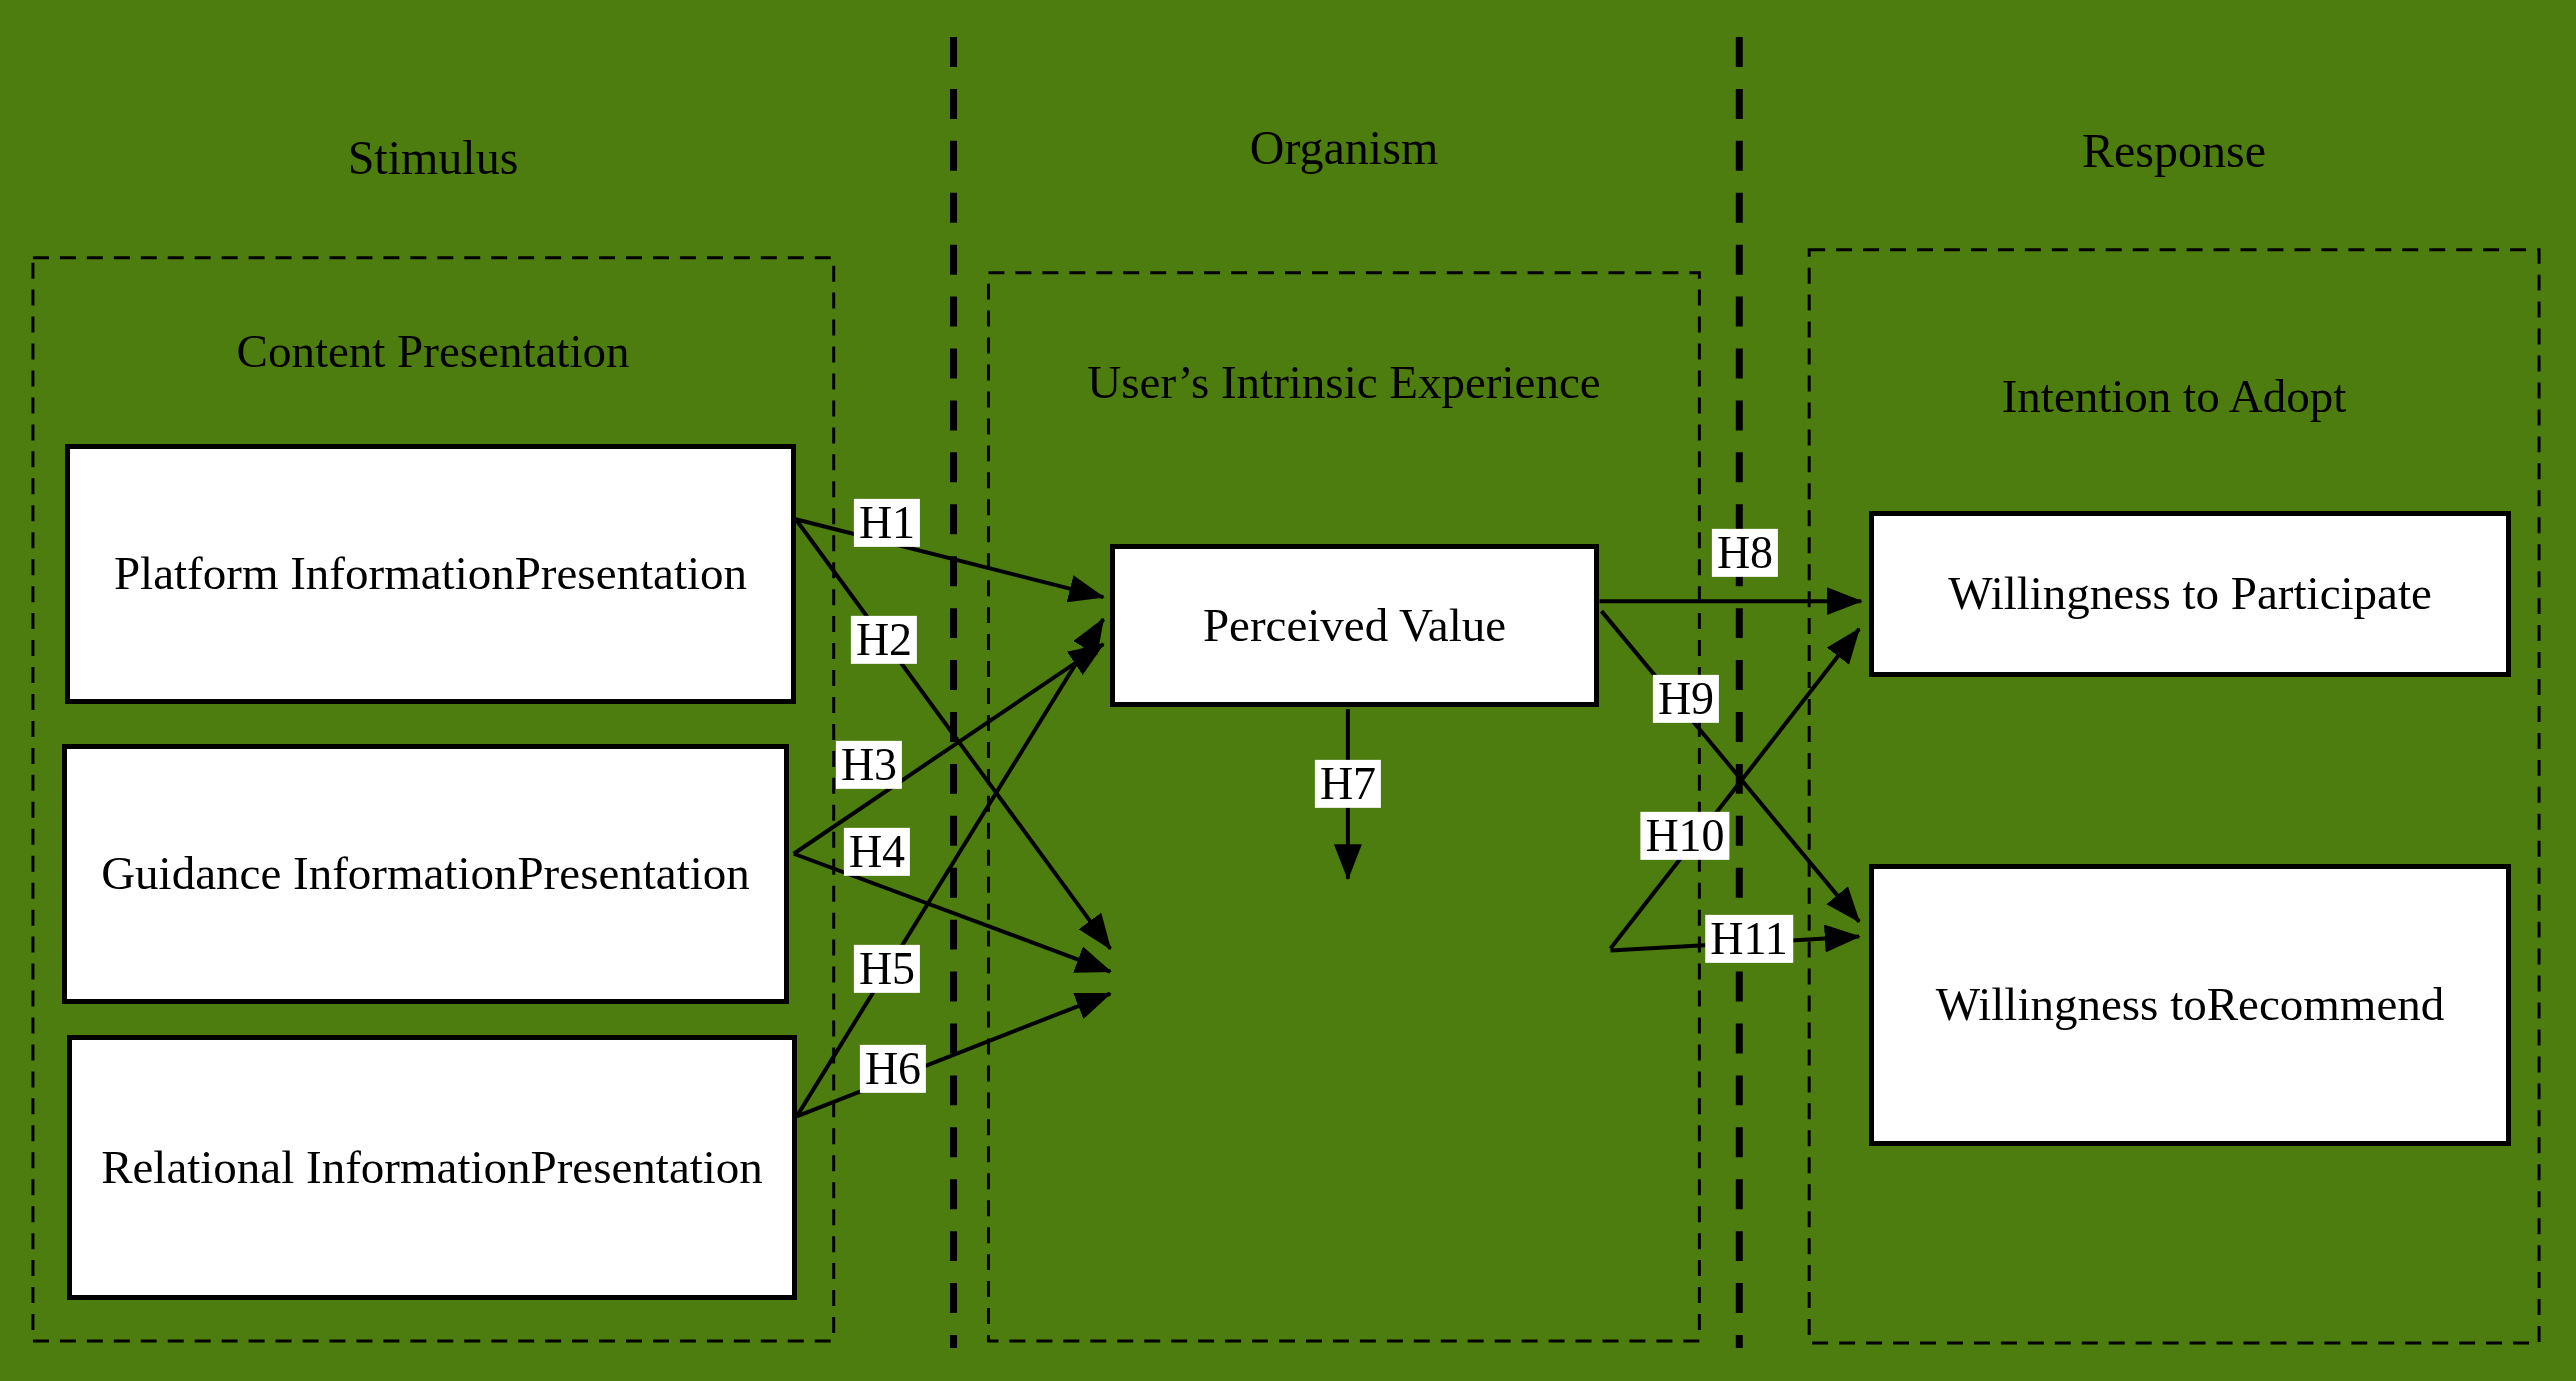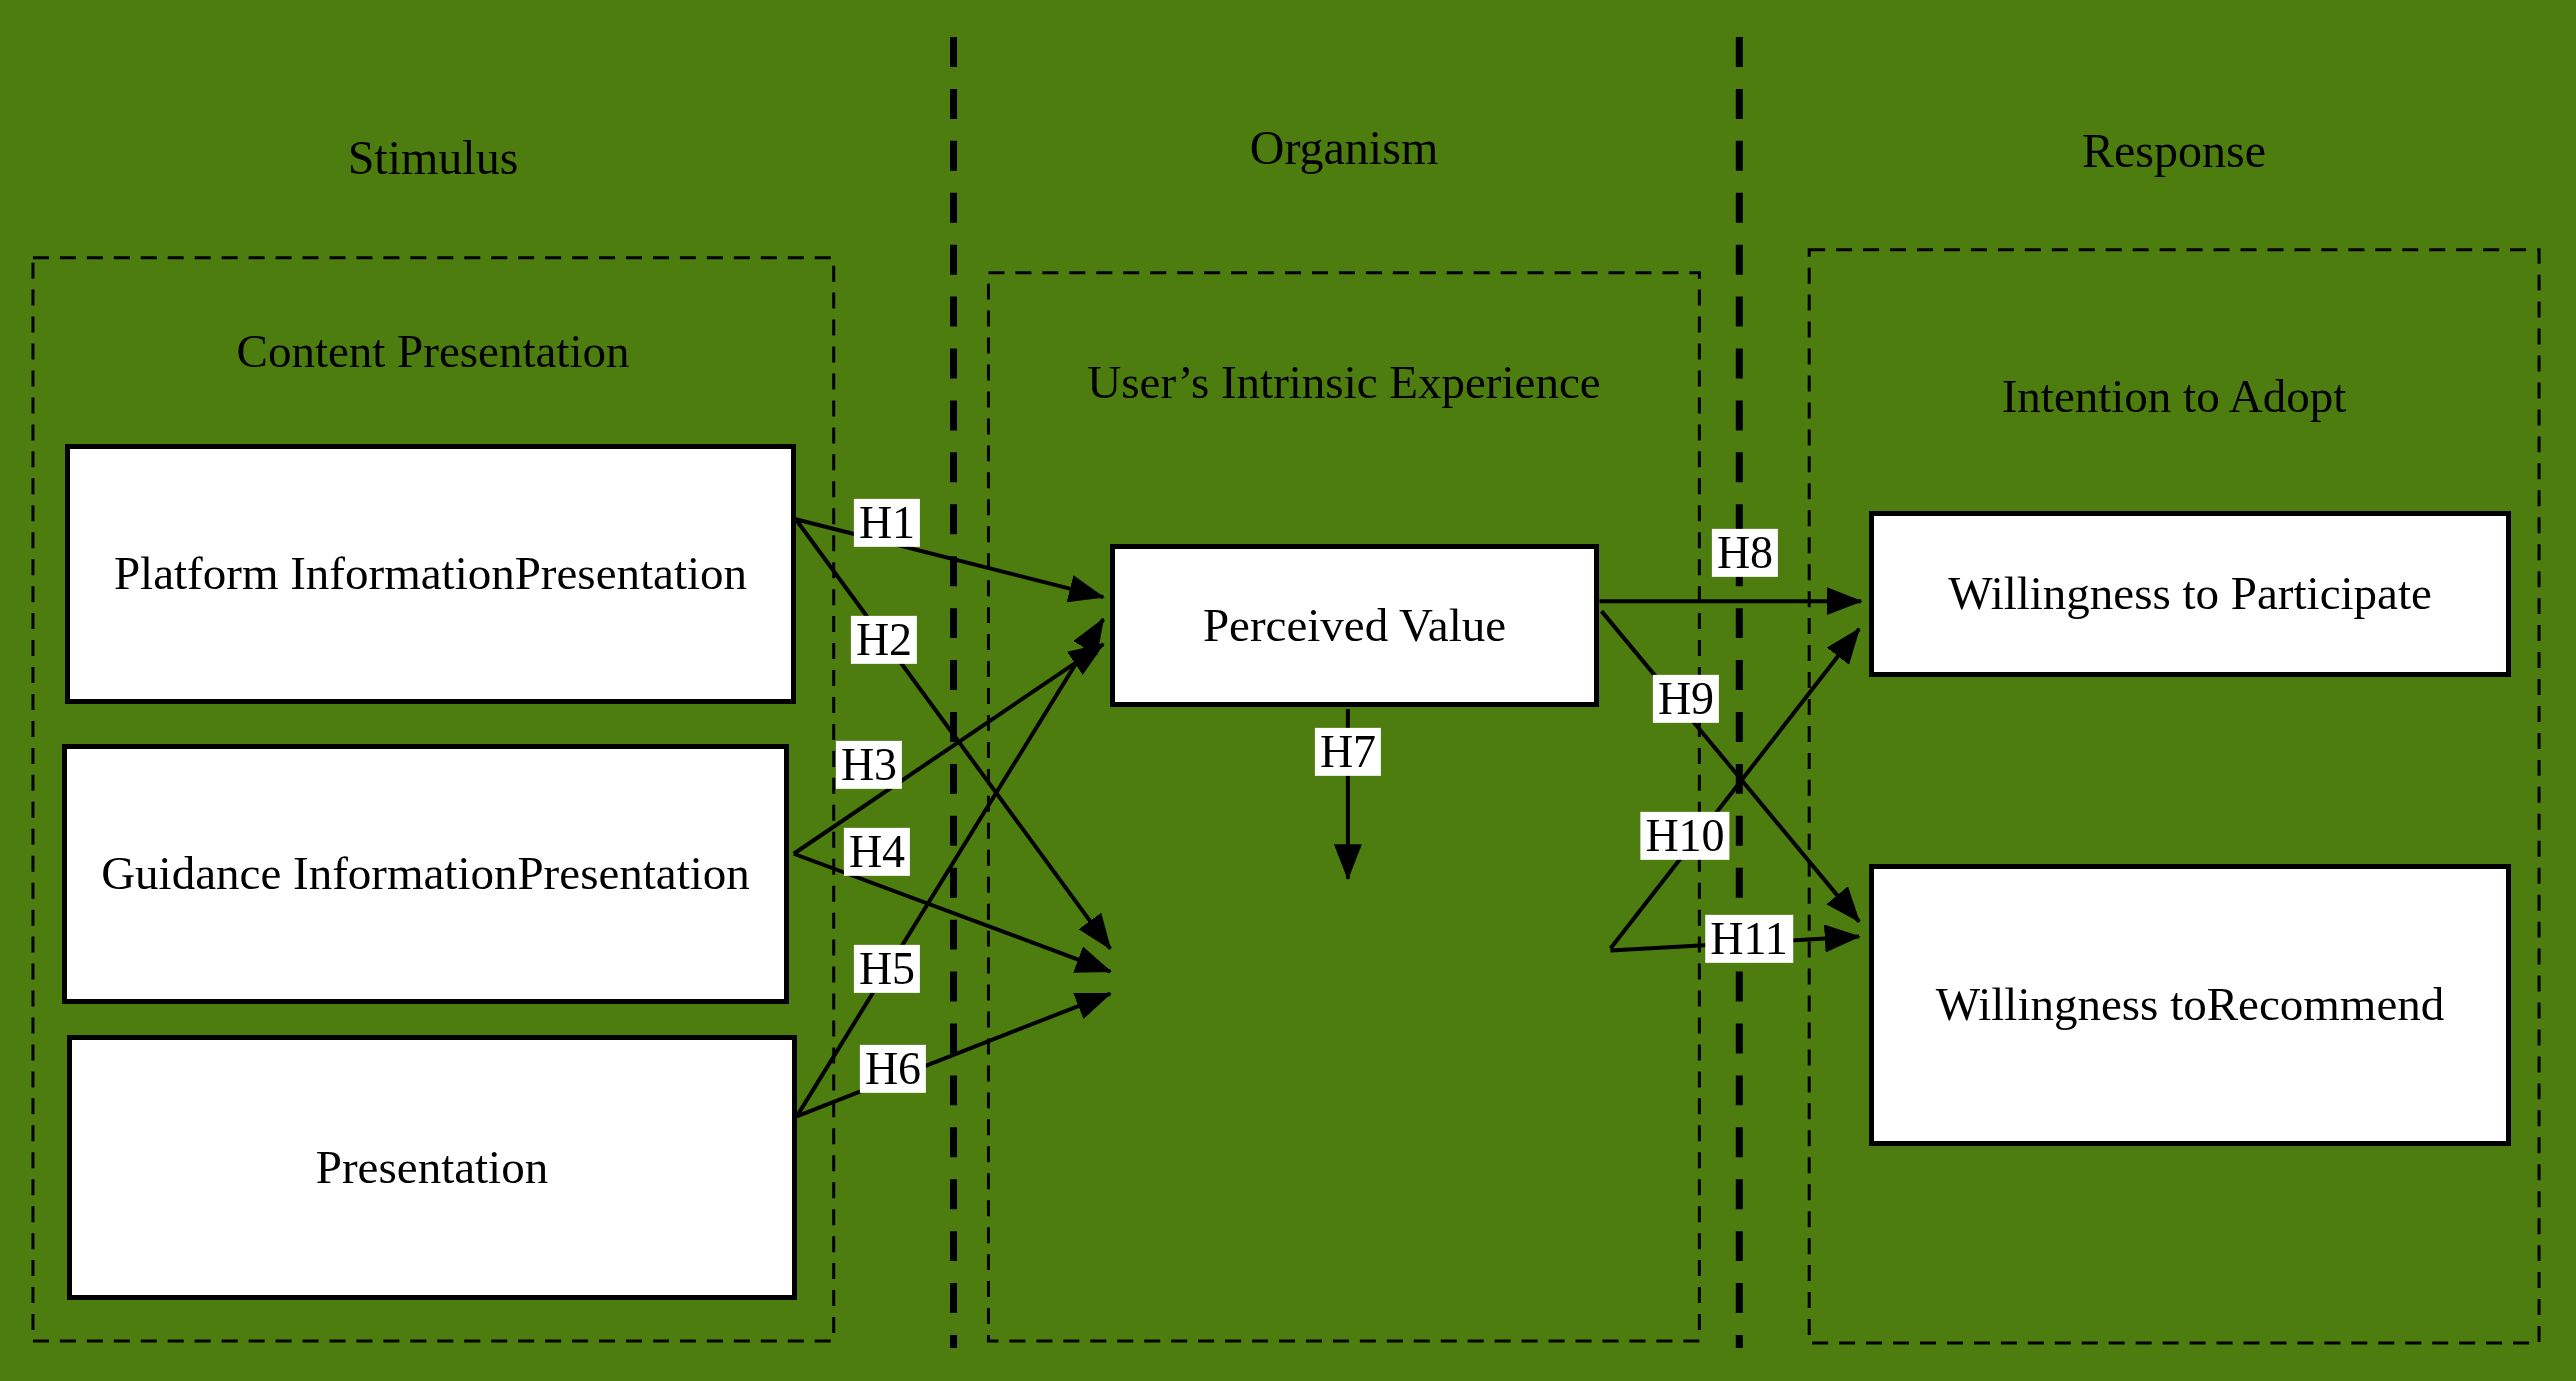--- a/index.html
+++ b/index.html
@@ -73,20 +73,21 @@
 
   <div class="node" style="left:65px;top:444px;width:731px;height:260px">
     <span>Platform Information</span>
     <span>Presentation</span>
   </div>
   <div class="node" style="left:62px;top:744px;width:727px;height:260px">
     <span>Guidance Information</span>
     <span>Presentation</span>
   </div>
   <div class="node" style="left:67px;top:1035px;width:730px;height:265px">
+    <span>Relational Information</span>
     <span>Presentation</span>
   </div>
 
   <div class="node" style="left:1110px;top:544px;width:489px;height:163px">
     <span>Perceived Value</span>
   </div>
 
   <div class="node" style="left:1869px;top:511px;width:642px;height:166px">
     <span>Willingness to Participate</span>
   </div>
@@ -94,20 +95,20 @@
     <span>Willingness to</span>
     <span>Recommend</span>
   </div>
 
   <span class="hlabel" style="left:887px;top:523px">H1</span>
   <span class="hlabel" style="left:884px;top:640px">H2</span>
   <span class="hlabel" style="left:869px;top:765px">H3</span>
   <span class="hlabel" style="left:877px;top:852px">H4</span>
   <span class="hlabel" style="left:887px;top:969px">H5</span>
   <span class="hlabel" style="left:893px;top:1069px">H6</span>
-  <span class="hlabel" style="left:1348px;top:752px">H7</span>
+  <span class="hlabel" style="left:1348px;top:784px">H7</span>
   <span class="hlabel" style="left:1745px;top:553px">H8</span>
   <span class="hlabel" style="left:1686px;top:699px">H9</span>
   <span class="hlabel" style="left:1685px;top:836px">H10</span>
   <span class="hlabel" style="left:1749px;top:939px">H11</span>
 
 </div>
 
 
 </body></html>

